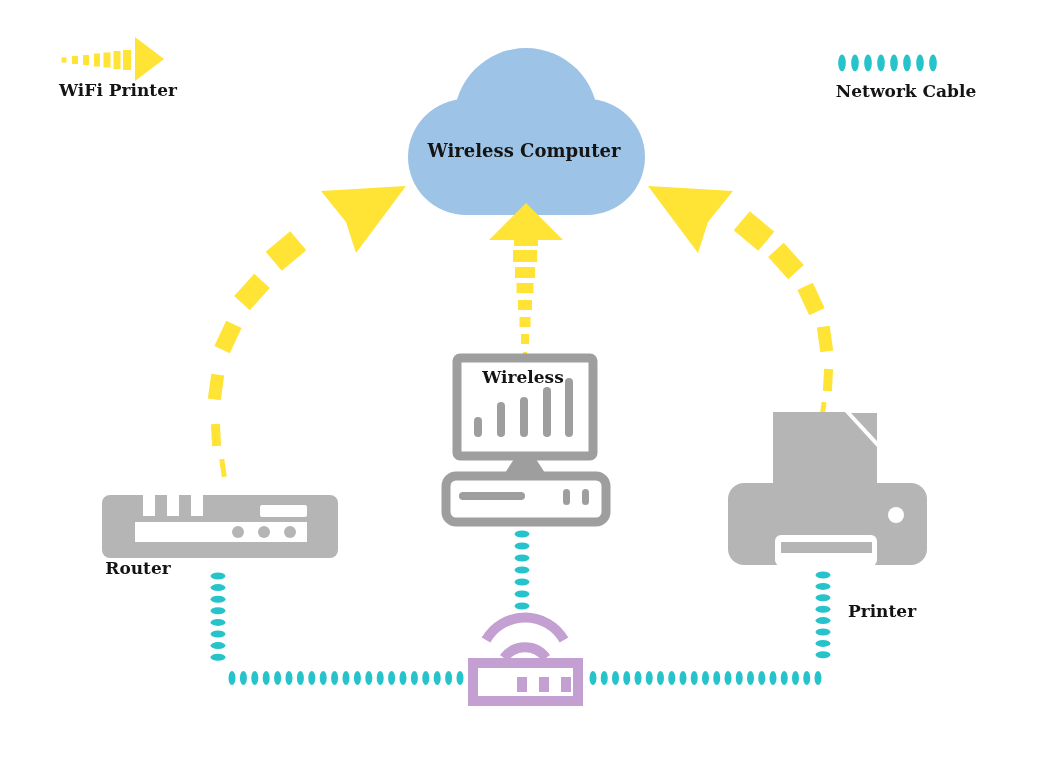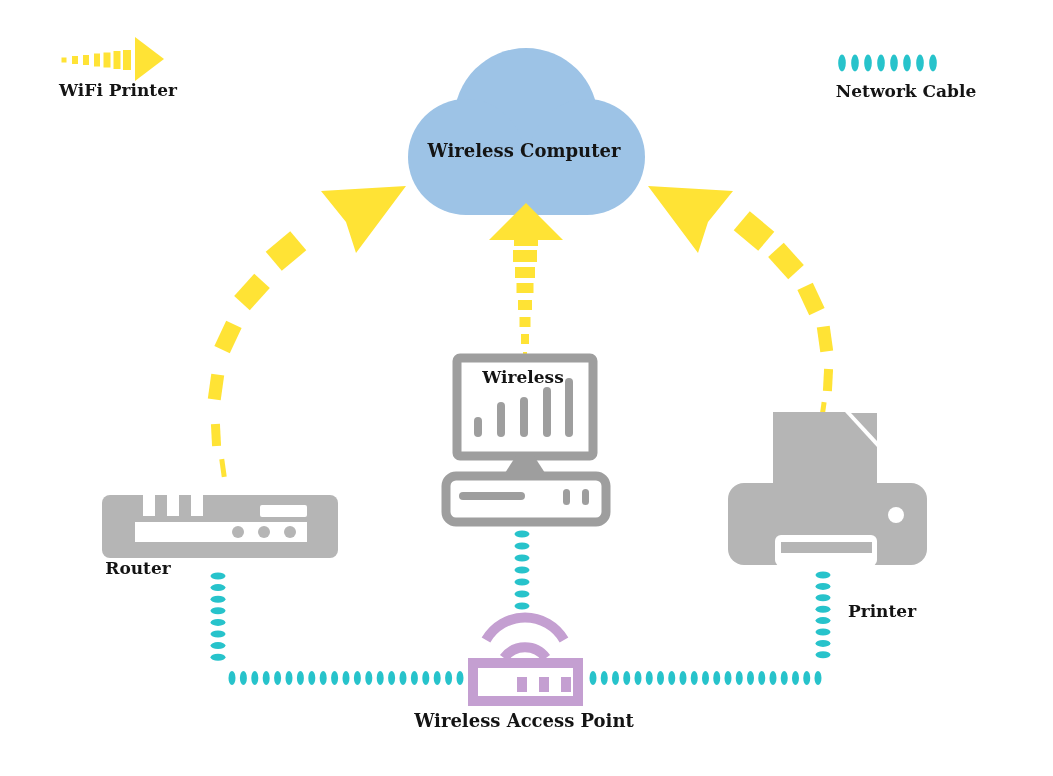--- a/index.html
+++ b/index.html
@@ -226,14 +226,13 @@
   <div class="label lbl-17" style="left:906px;top:83px;">Network Cable</div>
 
   <div class="label lbl-18" style="left:524px;top:142px;">Wireless Computer</div>
 
   <div class="label lbl-17" style="left:523px;top:369px;">Wireless</div>
 
   <div class="label lbl-17" style="left:138px;top:560px;">Router</div>
 
   <div class="label lbl-17" style="left:882px;top:575px;margin-top:28px;">Printer</div>
 
-  <div class="label lbl-18" style="left:524px;top:712px;">Wireless Access Point</div>
 </div>
 
 </body></html>

